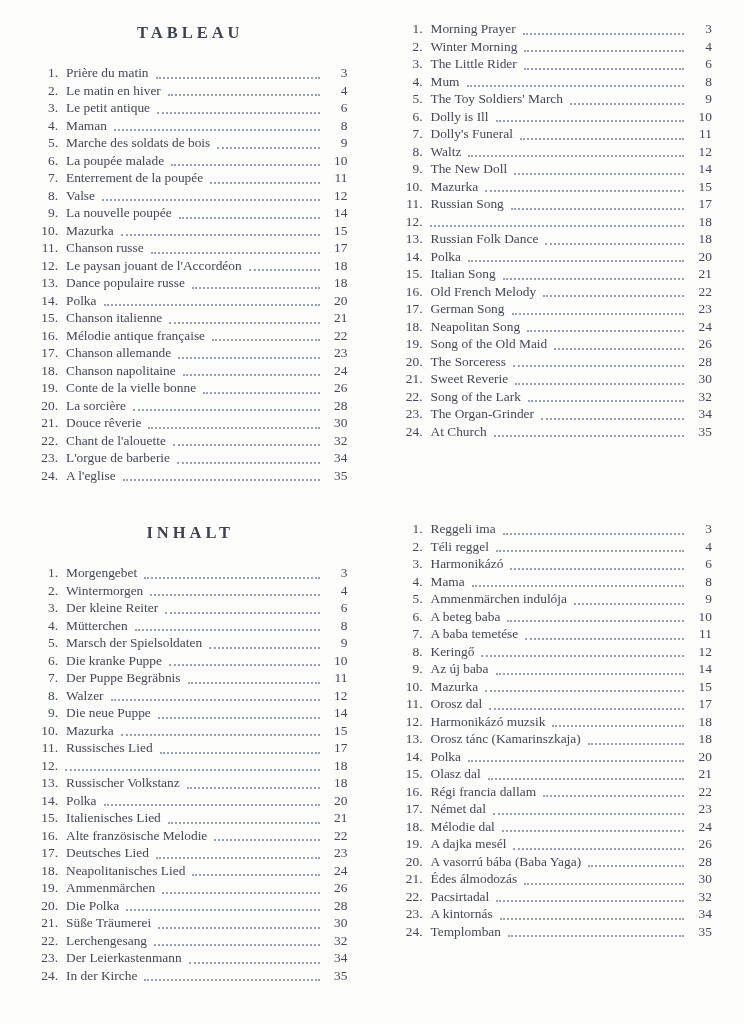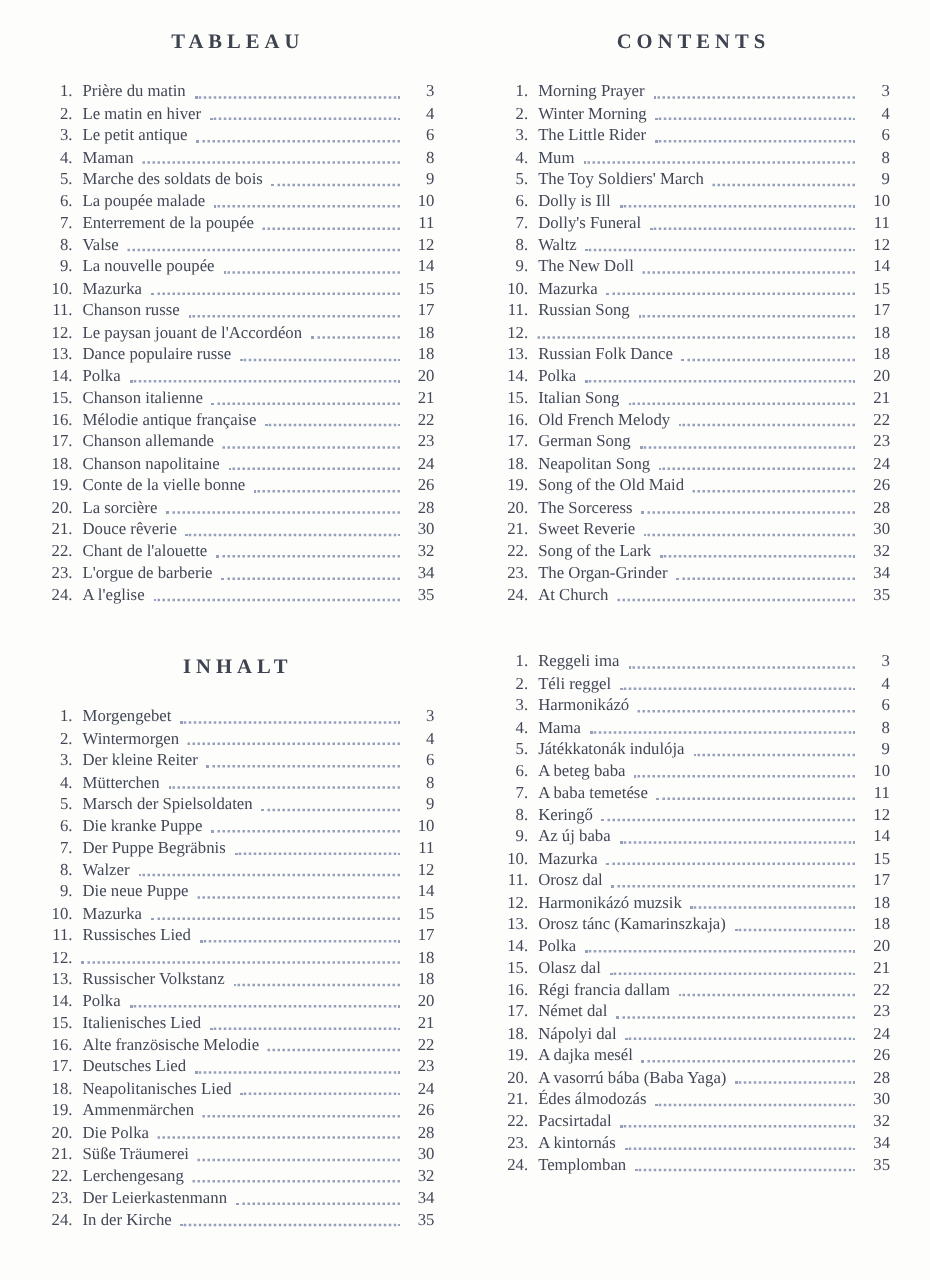--- a/index.html
+++ b/index.html
@@ -240,21 +240,20 @@
           <div class="entry">
             <span class="num">24.</span>
             <span class="etitle">A l'eglise</span>
             <span class="dots"></span>
             <span class="pg">35</span>
           </div>
         </div>
     </section>
 
     <section>
-      <h2 class="section-title">CONTENTS</h2>
       <div class="entries">
 
           <div class="entry">
             <span class="num">1.</span>
             <span class="etitle">Morning Prayer</span>
             <span class="dots"></span>
             <span class="pg">3</span>
           </div>
 
           <div class="entry">
@@ -618,21 +617,21 @@
 
           <div class="entry">
             <span class="num">4.</span>
             <span class="etitle">Mama</span>
             <span class="dots"></span>
             <span class="pg">8</span>
           </div>
 
           <div class="entry">
             <span class="num">5.</span>
-            <span class="etitle">Játékkatonák indulója</span>
+            <span class="etitle">Ammenmärchen indulója</span>
             <span class="dots"></span>
             <span class="pg">9</span>
           </div>
 
           <div class="entry">
             <span class="num">6.</span>
             <span class="etitle">A beteg baba</span>
             <span class="dots"></span>
             <span class="pg">10</span>
           </div>
@@ -709,21 +708,21 @@
 
           <div class="entry">
             <span class="num">17.</span>
             <span class="etitle">Német dal</span>
             <span class="dots"></span>
             <span class="pg">23</span>
           </div>
 
           <div class="entry">
             <span class="num">18.</span>
-            <span class="etitle">Nápolyi dal</span>
+            <span class="etitle">Mélodie dal</span>
             <span class="dots"></span>
             <span class="pg">24</span>
           </div>
 
           <div class="entry">
             <span class="num">19.</span>
             <span class="etitle">A dajka mesél</span>
             <span class="dots"></span>
             <span class="pg">26</span>
           </div>

